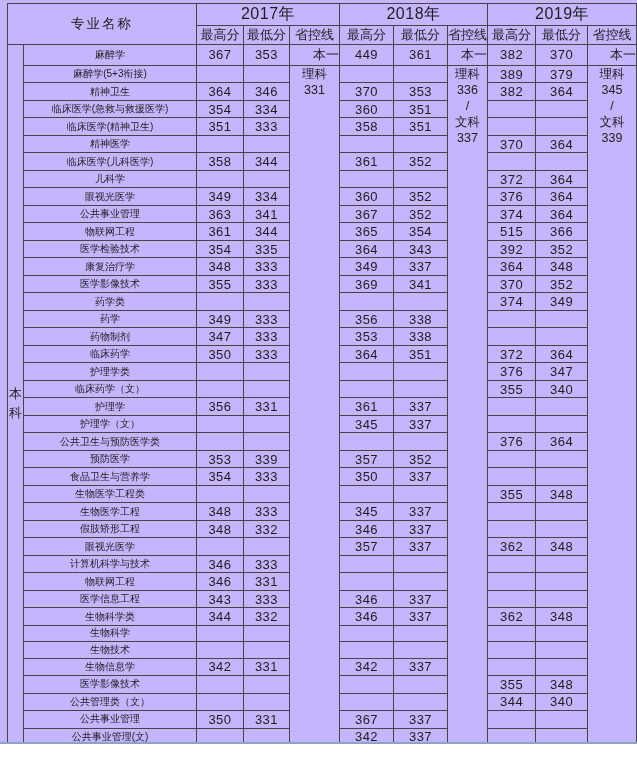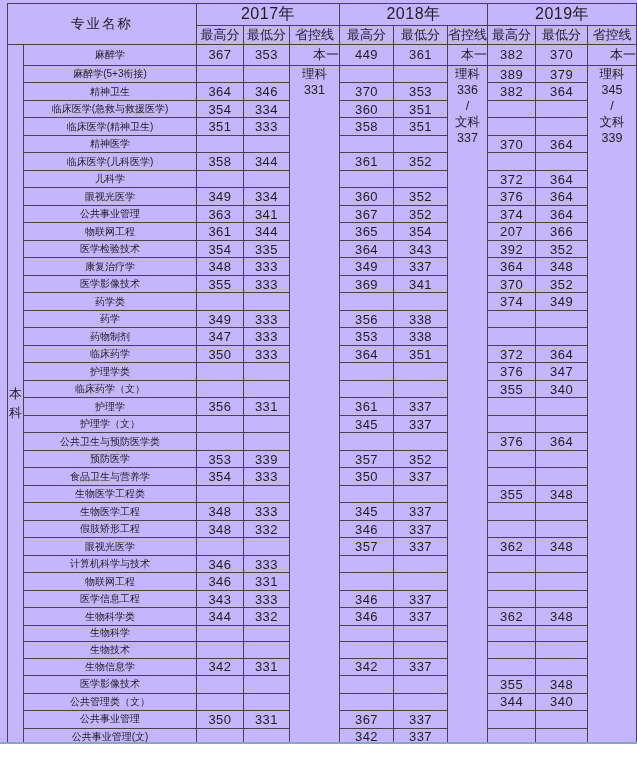--- a/index.html
+++ b/index.html
@@ -233,21 +233,21 @@
           <td class="num">352</td>
           <td class="num">374</td>
           <td class="num">364</td>
         </tr>
         <tr>
           <td class="major">物联网工程</td>
           <td class="num">361</td>
           <td class="num">344</td>
           <td class="num">365</td>
           <td class="num">354</td>
-          <td class="num">207</td>
+          <td class="num">515</td>
           <td class="num">366</td>
         </tr>
         <tr>
           <td class="major">医学检验技术</td>
           <td class="num">354</td>
           <td class="num">335</td>
           <td class="num">364</td>
           <td class="num">343</td>
           <td class="num">392</td>
           <td class="num">352</td>

